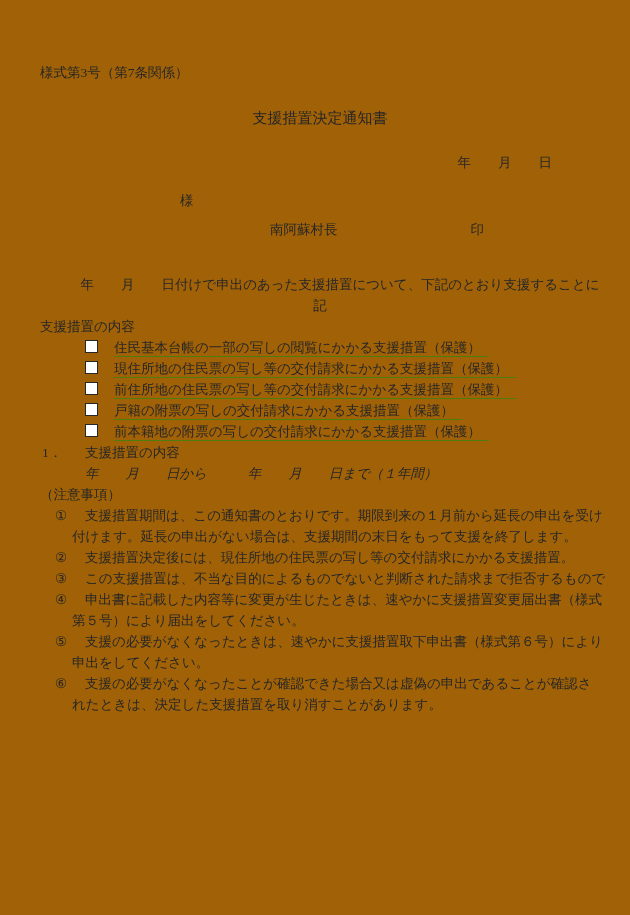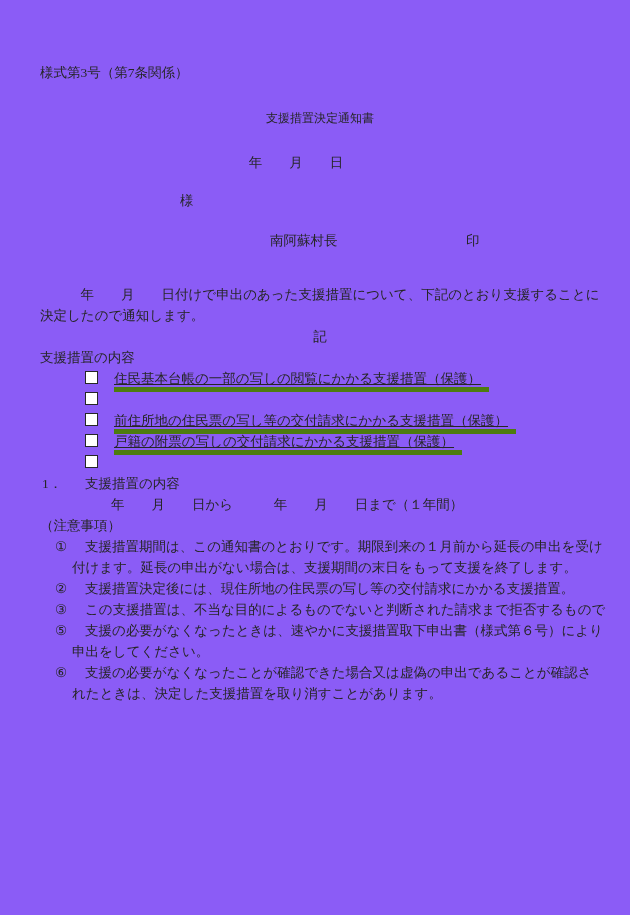--- a/index.html
+++ b/index.html
@@ -6,46 +6,47 @@
     margin: 0;
     padding: 0;
     background: #ffffff;
   }
   .page {
     position: relative;
     width: 630px;
     height: 915px;
     box-sizing: border-box;
     padding: 62px 30px 0 40px;
-    background: #8b5cf6;
+    background: #a16207;
     color: #262626;
     font-family: "Liberation Serif", "DejaVu Serif", serif;
     font-size: 13.5px;
     line-height: 21px;
     overflow: hidden;
   }
   .line { white-space: nowrap; }
   .form-number { }
   .doc-title {
     margin-top: 25px;
     text-align: center;
-    font-size: 12px;
+    font-size: 15px;
   }
   .date-line {
     margin-top: 23px;
-    text-align: center;
+    text-align: right;
     padding-right: 48px;
   }
   .addressee-line {
     margin-top: 17px;
     margin-left: 140px;
   }
   .issuer-line {
-    margin-top: 19px;
+    margin-top: 9px;
     margin-left: 230px;
+    font-family: Liberation Mono, monospace;
   }
   .seal-label {
     display: inline-block;
     margin-left: 125px;
   }
   .body-paragraph { margin-top: 33px; }
   .record-marker { text-align: center; }
   .measures-heading { }
   .measure-row {
     margin-left: 45px;
@@ -54,31 +55,30 @@
   .checkbox-glyph {
     display: inline-block;
     width: 11px;
     height: 11px;
     border: 1.3px solid #262626;
     vertical-align: -1px;
     margin-right: 16px;
     background: #ffffff;
   }
   .measure-label {
-    border-bottom: 5px solid #4d7c0f;
+    border-bottom: 1px solid #4d7c0f;
     padding: 0 8px 1px 0;
-    text-decoration: underline;
   }
   .section-heading-line { }
   .section-number {
     display: inline-block;
     width: 43px;
     margin-left: 2px;
   }
-  .period-line { margin-left: 71px; }
+  .period-line { margin-left: 45px; font-style: italic; }
   .notes-heading { }
   .note-first { margin-left: 15px; }
   .note-number {
     display: inline-block;
     width: 30px;
   }
   .note-cont { margin-left: 32px; }
 </style>
 </head>
 <body>
@@ -93,41 +93,40 @@
 
   <div class="line addressee-line">様</div>
 
   <div class="line issuer-line">
     <span>南阿蘇村長</span>
     <span class="seal-label">印</span>
   </div>
 
   <div class="body-paragraph">
     <div class="line">　　　年　　月　　日付けで申出のあった支援措置について、下記のとおり支援することに</div>
-    <div class="line">決定したので通知します。</div>
   </div>
 
   <div class="line record-marker">記</div>
 
   <div class="line measures-heading">支援措置の内容</div>
 
   <div class="measure-row line">
     <span class="checkbox-glyph"></span><span class="measure-label">住民基本台帳の一部の写しの閲覧にかかる支援措置（保護）</span>
   </div>
   <div class="measure-row line">
-    <span class="checkbox-glyph"></span>
+    <span class="checkbox-glyph"></span><span class="measure-label">現住所地の住民票の写し等の交付請求にかかる支援措置（保護）</span>
   </div>
   <div class="measure-row line">
     <span class="checkbox-glyph"></span><span class="measure-label">前住所地の住民票の写し等の交付請求にかかる支援措置（保護）</span>
   </div>
   <div class="measure-row line">
     <span class="checkbox-glyph"></span><span class="measure-label">戸籍の附票の写しの交付請求にかかる支援措置（保護）</span>
   </div>
   <div class="measure-row line">
-    <span class="checkbox-glyph"></span>
+    <span class="checkbox-glyph"></span><span class="measure-label">前本籍地の附票の写しの交付請求にかかる支援措置（保護）</span>
   </div>
 
   <div class="line section-heading-line">
     <span class="section-number">1．</span><span>支援措置の内容</span>
   </div>
   <div class="line period-line">年　　月　　日から　　　年　　月　　日まで（１年間）</div>
 
   <div class="line notes-heading">（注意事項）</div>
 
   <div class="note">
@@ -142,20 +141,26 @@
       <span class="note-number">②</span><span>支援措置決定後には、現住所地の住民票の写し等の交付請求にかかる支援措置。</span>
     </div>
   </div>
 
   <div class="note">
     <div class="line note-first">
       <span class="note-number">③</span><span>この支援措置は、不当な目的によるものでないと判断された請求まで拒否するもので</span>
     </div>
   </div>
 
+  <div class="note">
+    <div class="line note-first">
+      <span class="note-number">④</span><span>申出書に記載した内容等に変更が生じたときは、速やかに支援措置変更届出書（様式</span>
+    </div>
+    <div class="line note-cont">第５号）により届出をしてください。</div>
+  </div>
 
   <div class="note">
     <div class="line note-first">
       <span class="note-number">⑤</span><span>支援の必要がなくなったときは、速やかに支援措置取下申出書（様式第６号）により</span>
     </div>
     <div class="line note-cont">申出をしてください。</div>
   </div>
 
   <div class="note">
     <div class="line note-first">

